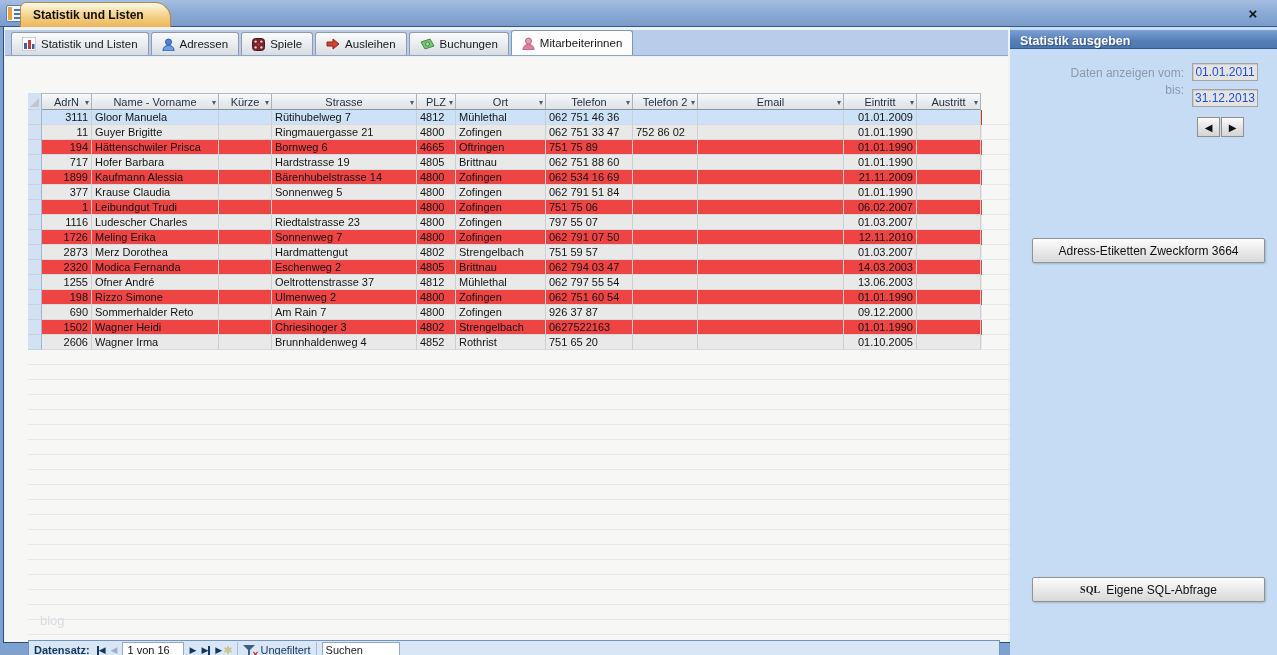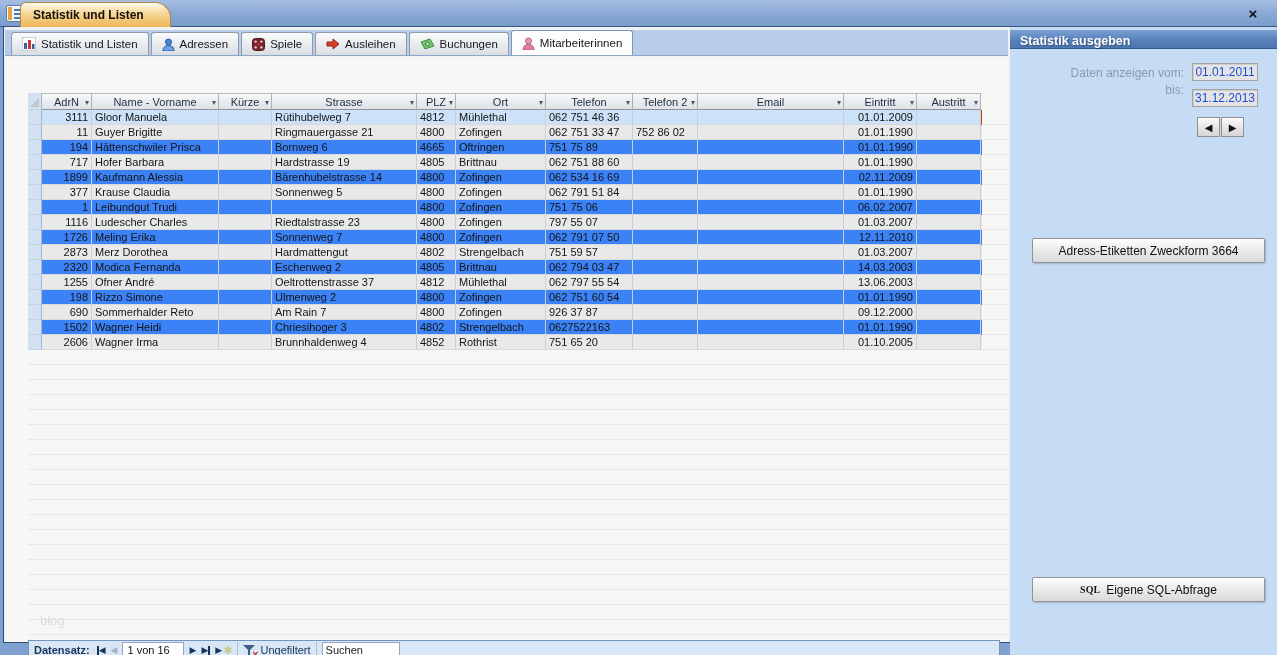--- a/index.html
+++ b/index.html
@@ -37,21 +37,21 @@
     background:repeating-linear-gradient(to bottom, transparent 0 14px, #e7e8ea 14px 15px); }
   .table { position:absolute; left:23px; top:36px; width:954px; z-index:2; }
   .thead { display:flex; height:17px; }
   .hcell { position:relative; height:17px; background:linear-gradient(#f8f9fa,#e7eaed 60%,#dfe2e6);
     border-right:1px solid #aeb2b8; border-bottom:1px solid #8d939c; border-top:1px solid #b6babf;
     font-size:11px; color:#1f2e42; display:flex; align-items:center; justify-content:center; cursor:pointer; }
   .hcell .arr { position:absolute; right:2px; top:4px; font-size:8px; color:#49596f; }
   .corner { background:#e7e9ec; border-right:1px solid #aeb2b8; border-bottom:1px solid #8d939c; position:relative; }
   .corner:after { content:""; position:absolute; right:2px; bottom:2px; border-left:9px solid transparent;
     border-bottom:9px solid #c2c6cb; }
-  .row { display:flex; height:15px; background:#3b82f6; }
+  .row { display:flex; height:15px; background:#ef4444; }
   .row.alt { background:#e9e9e9; }
   .row.sel { background:#c2410c; }
   .row.sel .cell { background:#cbe2f8; }
   .cell { height:15px; border-right:1px solid #cbced3; border-bottom:1px solid #d9d9d9; font-size:11px;
     color:#141414; line-height:14px; padding:0 3px; white-space:nowrap; overflow:hidden; }
   .rowsel { width:14px; flex:0 0 14px; background:#d3e2f3; border-right:1px solid #9fb6d4;
     border-bottom:1px solid #c3d2e4; height:15px; }
   .thead .rowsel { height:17px; }
   .c0{width:50px;flex:0 0 50px; text-align:right;} .c1{width:127px;flex:0 0 127px;}
   .c2{width:53px;flex:0 0 53px;} .c3{width:145px;flex:0 0 145px;} .c4{width:39px;flex:0 0 39px;}
@@ -284,21 +284,21 @@
             <span class="rowsel"></span>
             <span class="cell c0">1899</span>
             <span class="cell c1">Kaufmann Alessia</span>
             <span class="cell c2"></span>
             <span class="cell c3">Bärenhubelstrasse 14</span>
             <span class="cell c4">4800</span>
             <span class="cell c5">Zofingen</span>
             <span class="cell c6">062  534 16 69</span>
             <span class="cell c7"></span>
             <span class="cell c8"></span>
-            <span class="cell c9">02.11.2009</span>
+            <span class="cell c9">21.11.2009</span>
             <span class="cell c10"></span>
           </div>
           <div class="row alt">
             <span class="rowsel"></span>
             <span class="cell c0">377</span>
             <span class="cell c1">Krause Claudia</span>
             <span class="cell c2"></span>
             <span class="cell c3">Sonnenweg 5</span>
             <span class="cell c4">4800</span>
             <span class="cell c5">Zofingen</span>

